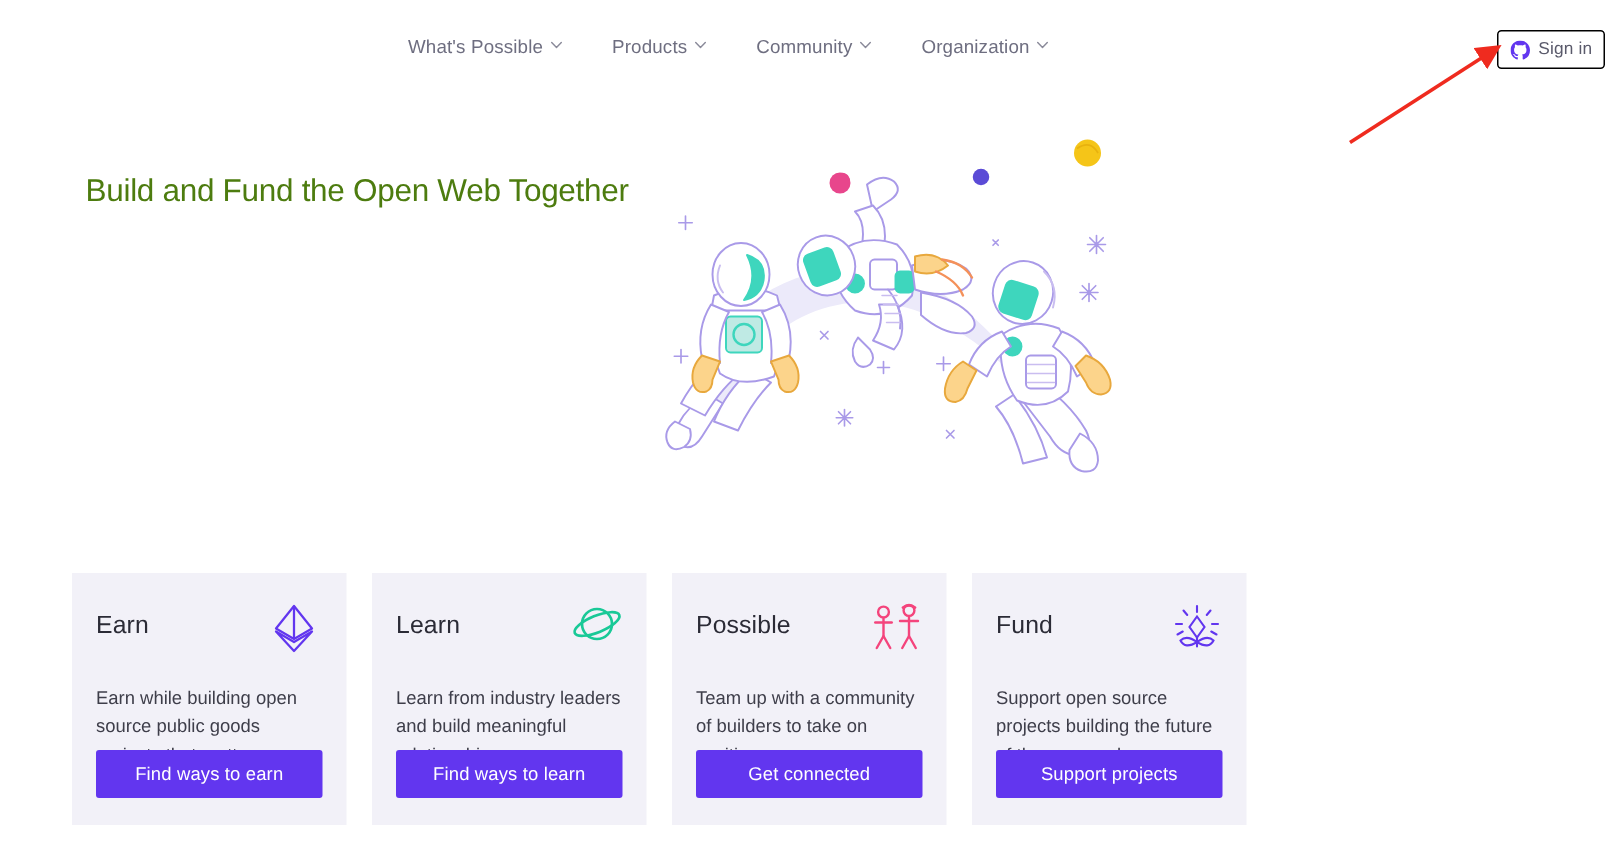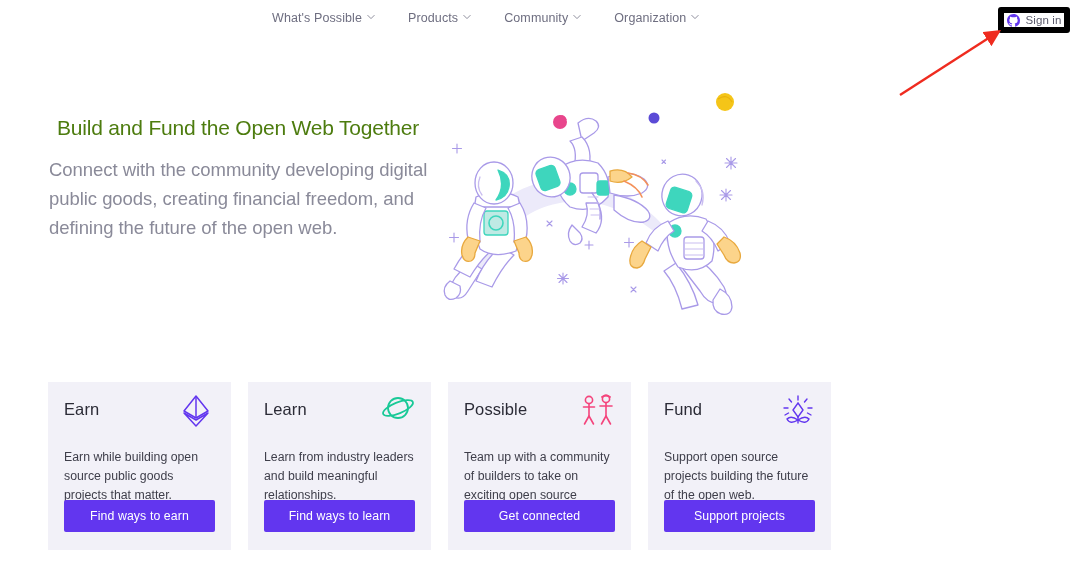--- a/index.html
+++ b/index.html
@@ -11,21 +11,21 @@
     height: 562px;
     background: #ffffff;
     font-family: "Liberation Sans", sans-serif;
     overflow: hidden;
     position: relative;
   }
 
   
   .topbar {
     position: absolute;
-    top: 0; left: 0;
+    top: 13px; left: 0;
     width: 1080px;
     height: 40px;
   }
   .nav {
     position: absolute;
     left: 272px;
     top: 11px;
     display: flex;
     align-items: center;
     gap: 33px;
@@ -48,21 +48,21 @@
     top: -1px;
   }
   .chev svg { display:block; }
 
   .signin-btn {
     position: absolute;
     right: 10px;
     top: 7px;
     width: 72px;
     height: 26px;
-    border: 6px solid #000000;
+    border: 1px solid #000000;
     border-radius: 3px;
     background: #ffffff;
     display: flex;
     align-items: center;
     justify-content: center;
     gap: 6px;
     cursor: pointer;
     box-sizing: border-box;
   }
   .signin-label {
@@ -117,21 +117,21 @@
     top: 382px;
     left: 48px;
     display: flex;
     gap: 17px;
   }
   .card {
     width: 183px;
     height: 168px;
     background: #f2f1f8;
     box-sizing: border-box;
-    padding: 18px 16px 0 16px;
+    padding: 26px 16px 0 16px;
     position: relative;
   }
   .card-head {
     display: flex;
     align-items: flex-start;
     justify-content: space-between;
     height: 40px;
   }
   .card-title {
     font-size: 16.5px;
@@ -223,21 +223,20 @@
       </svg>
     </span>
     <span class="signin-label">Sign in</span>
   </div>
 </div>
 
 <section class="hero">
 
   <div class="hero-text">
     <h1 class="hero-title">Build and Fund the Open Web Together</h1>
-    <p class="hero-sub">Connect with the community developing digital public goods, creating financial freedom, and defining the future of the open web.</p>
   </div>
 
   <div class="hero-art">
     <svg width="330" height="240" viewBox="0 0 330 240">
       <defs>
         <g id="astro-body">
           <ellipse cx="0" cy="0" rx="16" ry="18" fill="#fff" stroke="#a99ae8" stroke-width="1.2"></ellipse>
         </g>
       </defs>
 

